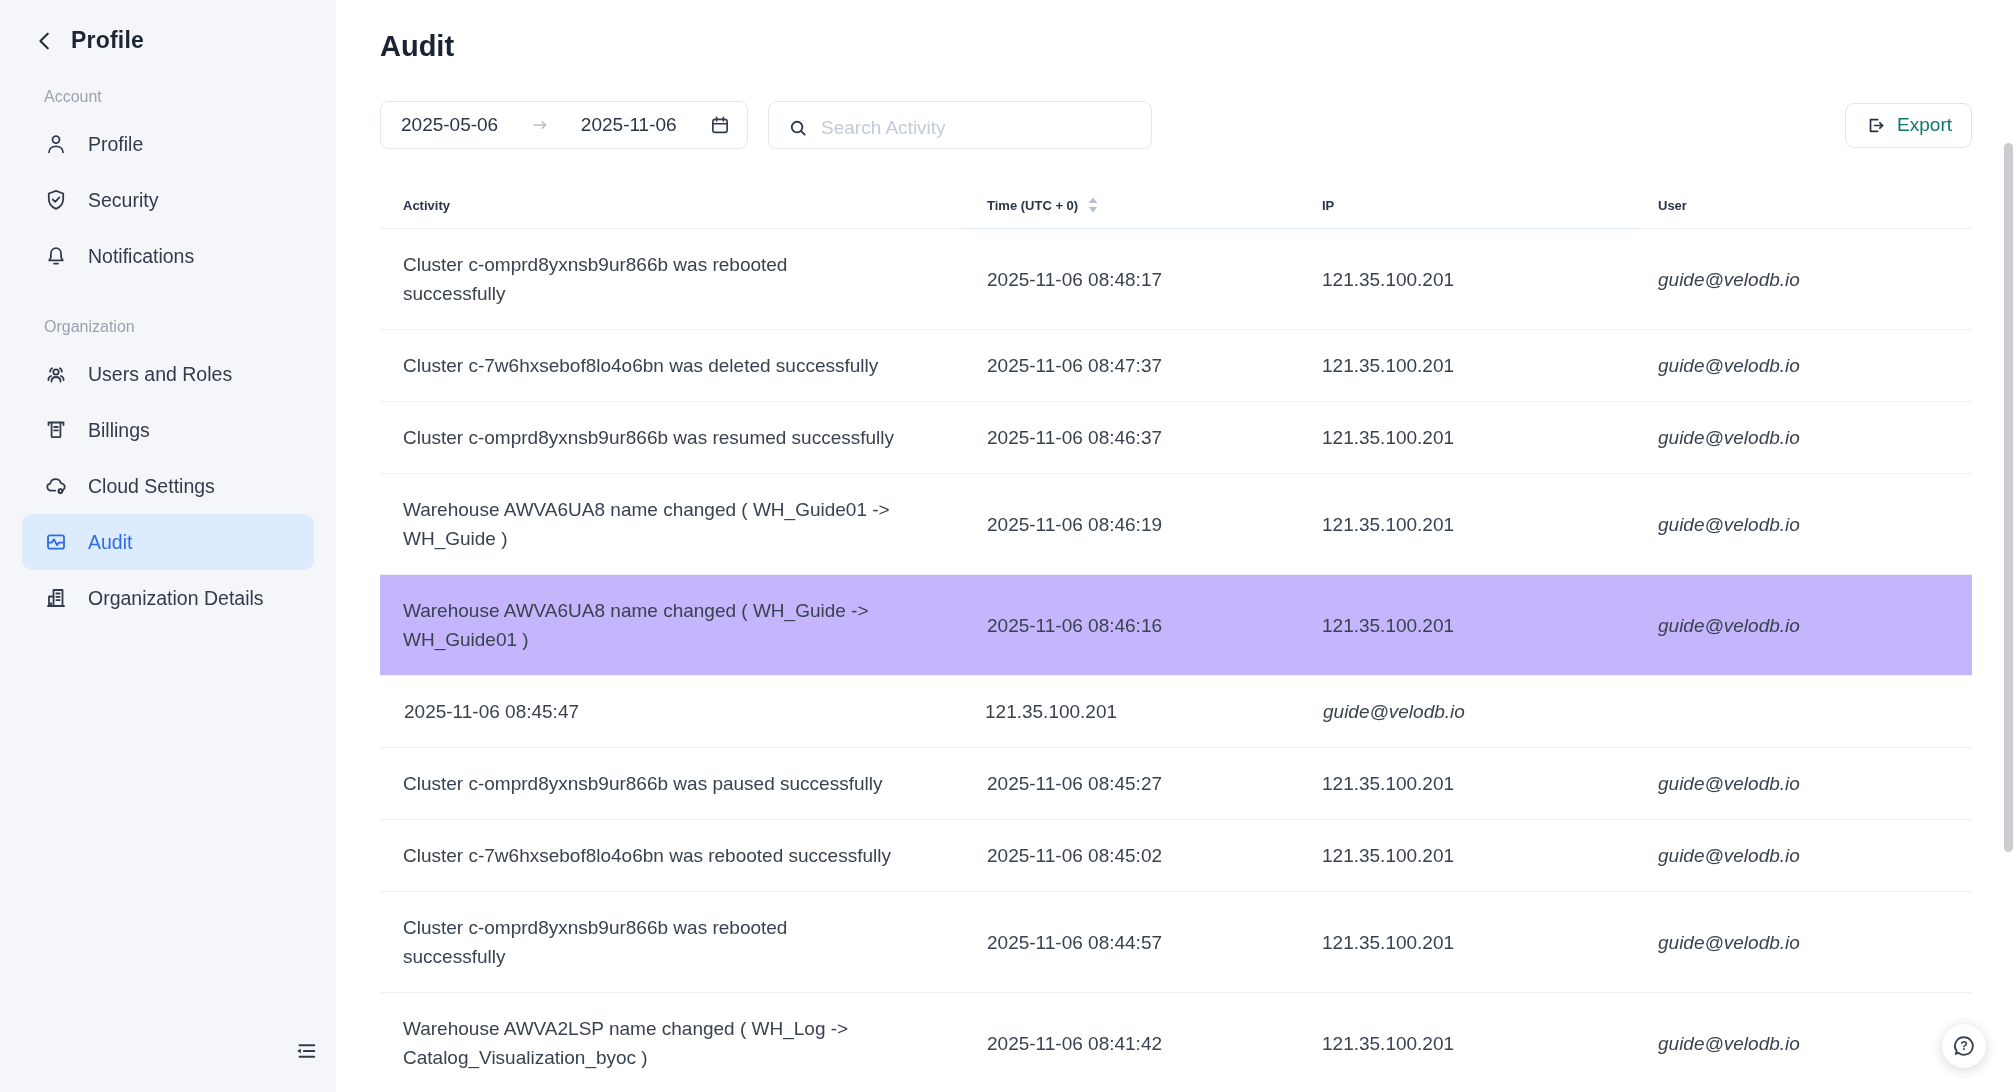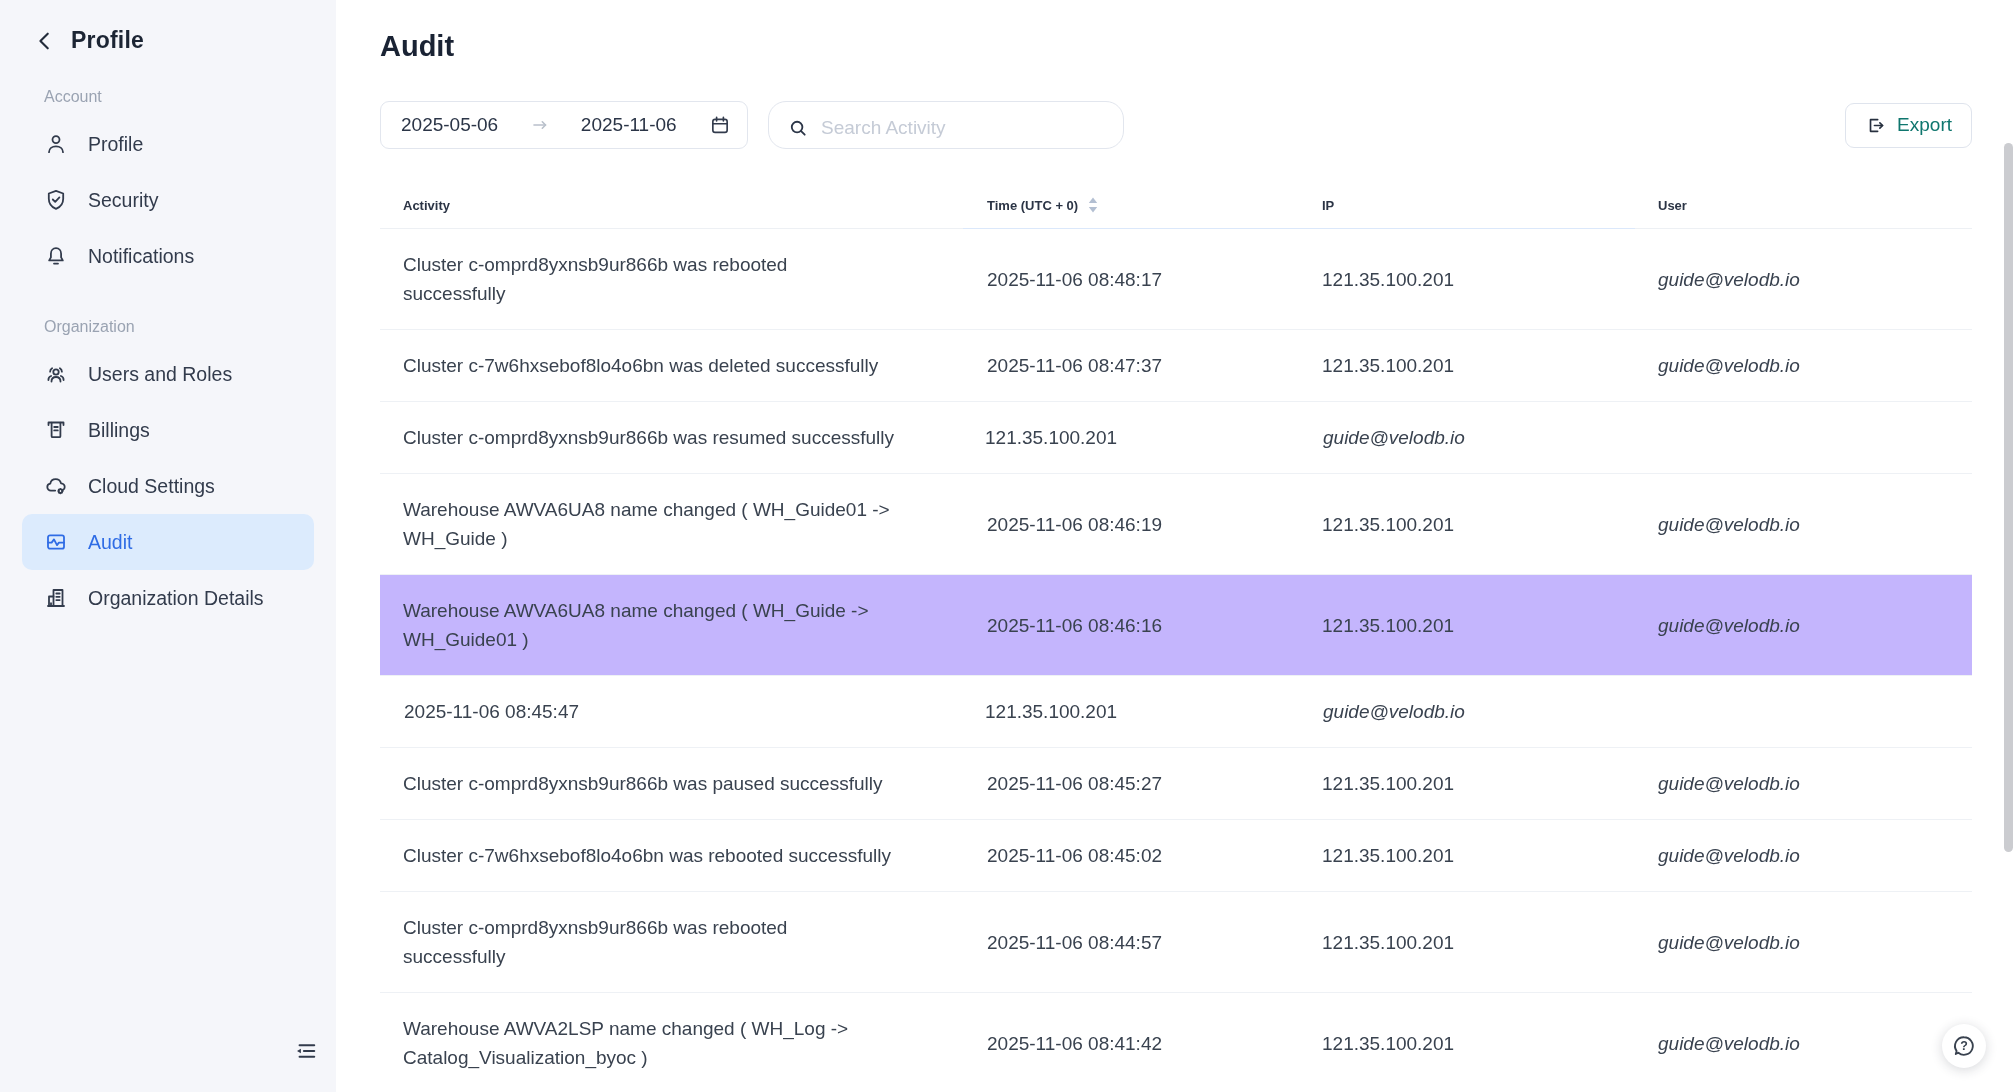--- a/index.html
+++ b/index.html
@@ -56,22 +56,22 @@
     width: 368px; height: 48px;
     border: 1px solid #e2e6ee; border-radius: 9px;
     display: flex; align-items: center; justify-content: space-between;
     padding: 0 16px 0 20px;
     background: #fff;
   }
   .date-value { font-size: 19px; color: #2b3547; }
   .date-arrow { color: #b9c0cb; }
   .cal-icon { color: #323b4c; }
   .search-box {
-    width: 356px; height: 48px; margin-left: 20px;
-    border: 1px solid #e2e6ee; border-radius: 18px;
+    width: 384px; height: 48px; margin-left: 20px;
+    border: 1px solid #e2e6ee; border-radius: 9px;
     display: flex; align-items: center; gap: 12px;
     padding: 6px 16px 0 18px; background: #fff;
   }
   .search-box .icon { color: #2b3547; flex: none; }
   .search-box input {
     border: none; outline: none; flex: 1;
     font-family: "Liberation Sans", sans-serif;
     font-size: 19px; color: #2b3547; background: transparent;
   }
   .search-box input::placeholder { color: #c5cbd6; }
@@ -314,20 +314,21 @@
     <div class="td c-user">guide@velodb.io</div>
   </div>
         <div class="trow">
     <div class="td c-activity">Cluster c-7w6hxsebof8lo4o6bn was deleted successfully</div>
     <div class="td c-time">2025-11-06 08:47:37</div>
     <div class="td c-ip">121.35.100.201</div>
     <div class="td c-user">guide@velodb.io</div>
   </div>
         <div class="trow">
     <div class="td c-activity">Cluster c-omprd8yxnsb9ur866b was resumed successfully</div>
+    <div class="td c-time">2025-11-06 08:46:37</div>
     <div class="td c-ip">121.35.100.201</div>
     <div class="td c-user">guide@velodb.io</div>
   </div>
         <div class="trow">
     <div class="td c-activity">Warehouse AWVA6UA8 name changed ( WH_Guide01 -&gt;
 WH_Guide )</div>
     <div class="td c-time">2025-11-06 08:46:19</div>
     <div class="td c-ip">121.35.100.201</div>
     <div class="td c-user">guide@velodb.io</div>
   </div>

